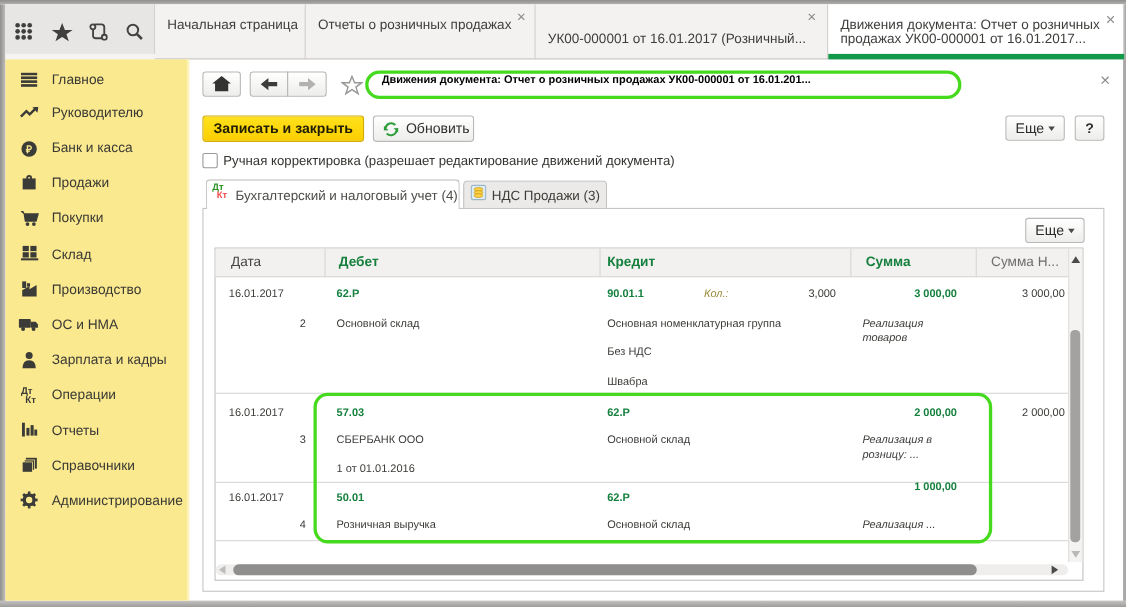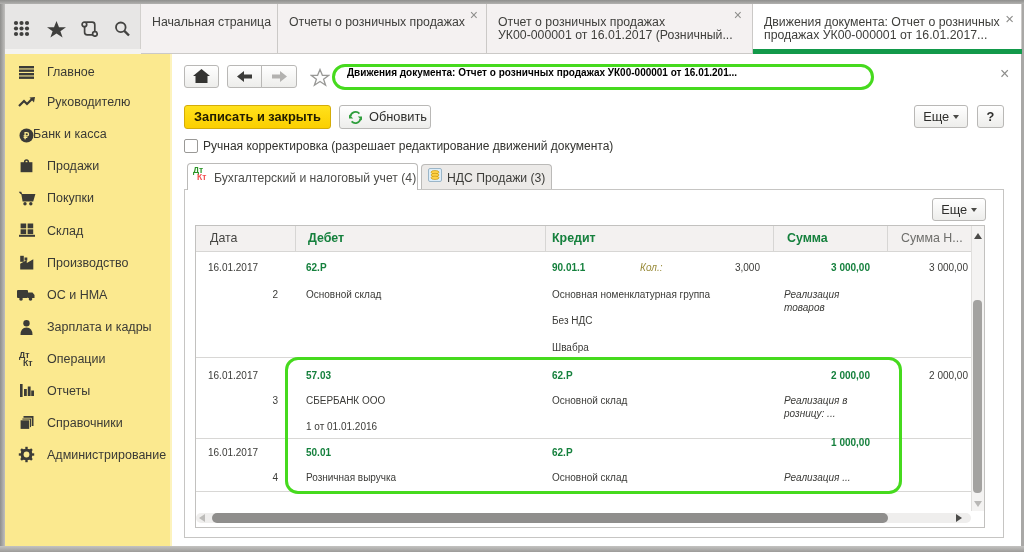--- a/index.html
+++ b/index.html
@@ -71,21 +71,20 @@
 <div class="abs" id="toolbox"></div>
 <div class="abs" style="left:5px;top:49px;width:136px;height:5px;background:#f4f3f1;"></div>
 <div class="abs ttab" style="left:141px;width:137px;">
     <span class="l1">Начальная страница</span>
   </div>
 <div class="abs ttab" style="left:278px;width:209px;">
     <span class="l1">Отчеты о розничных продажах</span>
     <span class="tclose" style="right:8px;top:3px;font-size:14px;">×</span>
   </div>
 <div class="abs ttab" style="left:487px;width:266px;">
-    <span class="l1">Отчет о розничных продажах</span>
     <span class="l2">УК00-000001 от 16.01.2017 (Розничный...</span>
     <span class="tclose" style="right:10px;top:3px;font-size:14px;">×</span>
   </div>
 <div class="abs ttab" id="tab4" style="left:753px;width:269px;">
     <span class="l1">Движения документа: Отчет о розничных</span>
     <span class="l2">продажах УК00-000001 от 16.01.2017...</span>
     <span class="tclose" style="right:7px;top:6px;font-size:15px;">×</span>
   </div>
 <div class="abs" id="tabgreen"></div>
 
@@ -113,21 +112,21 @@
     </g>
   </svg>
 <svg class="abs" style="left:114px;top:21px;" width="17" height="16" viewBox="0 0 17 16">
     <circle cx="6.8" cy="6.3" r="4.8" fill="none" stroke="#434341" stroke-width="1.8"></circle>
     <line x1="10.3" y1="9.8" x2="15" y2="14.5" stroke="#434341" stroke-width="2.4"></line>
   </svg>
 
 <div class="abs" id="sidebar"></div>
 <div class="mi" style="left:47px;top:64px;">Главное</div>
 <div class="mi" style="left:47px;top:94px;">Руководителю</div>
-<div class="mi" style="left:33px;top:126px;text-align:center;">Банк и касса</div>
+<div class="mi" style="left:47px;top:126px;text-align:center;">Банк и касса</div>
 <div class="mi" style="left:47px;top:158px;">Продажи</div>
 <div class="mi" style="left:47px;top:190px;">Покупки</div>
 <div class="mi" style="left:47px;top:223px;">Склад</div>
 <div class="mi" style="left:47px;top:255px;">Производство</div>
 <div class="mi" style="left:47px;top:287px;">ОС и НМА</div>
 <div class="mi" style="left:47px;top:319px;">Зарплата и кадры</div>
 <div class="mi" style="left:47px;top:351px;">Операции</div>
 <div class="mi" style="left:47px;top:383px;">Отчеты</div>
 <div class="mi" style="left:47px;top:415px;">Справочники</div>
 <div class="mi" style="left:47px;top:447px;">Администрирование</div>

